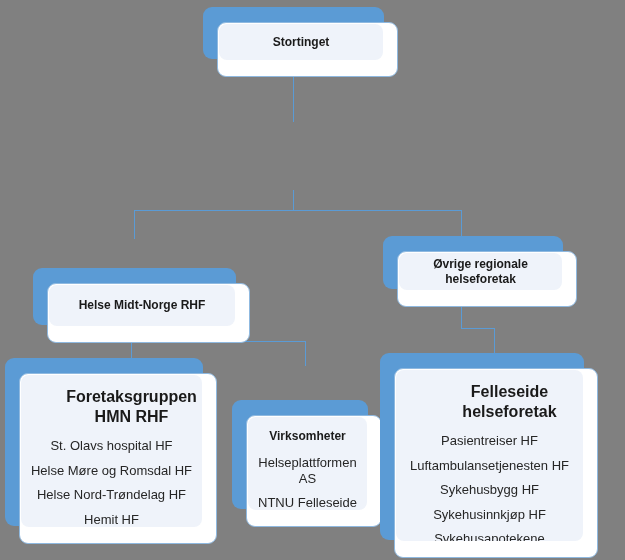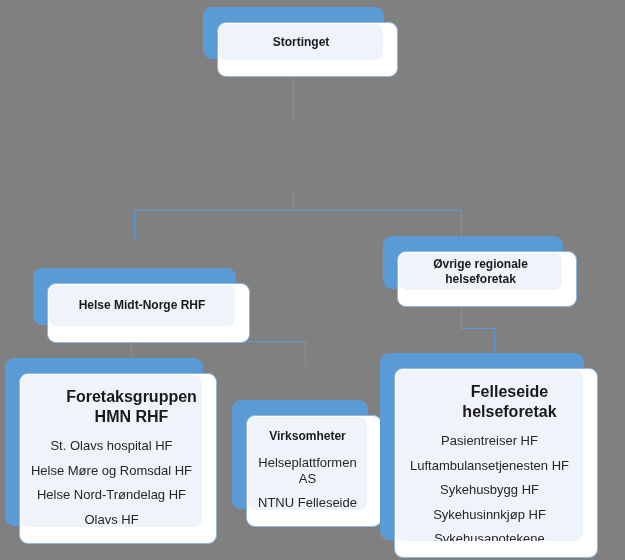--- a/index.html
+++ b/index.html
@@ -145,21 +145,21 @@
   </div>
 
   <div class="node tall" style="left:5px; top:358px; width:212px; height:186px;">
     <div class="shadow"></div>
     <div class="card">
       <div class="panel">
         <div class="title lg">Foretaksgruppen HMN RHF</div>
         <div class="item">St. Olavs hospital HF</div>
         <div class="item">Helse Møre og Romsdal HF</div>
         <div class="item">Helse Nord-Trøndelag HF</div>
-        <div class="item">Olavs HF</div>
+        <div class="item">Hemit HF</div>
       </div>
     </div>
   </div>
 
   <div class="node tall" style="left:232px; top:362px; width:150px; height:127px;margin-top:38px;">
     <div class="shadow"></div>
     <div class="card">
       <div class="panel">
         <div class="title">Virksomheter</div>
         <div class="item">Helseplattformen AS</div>

